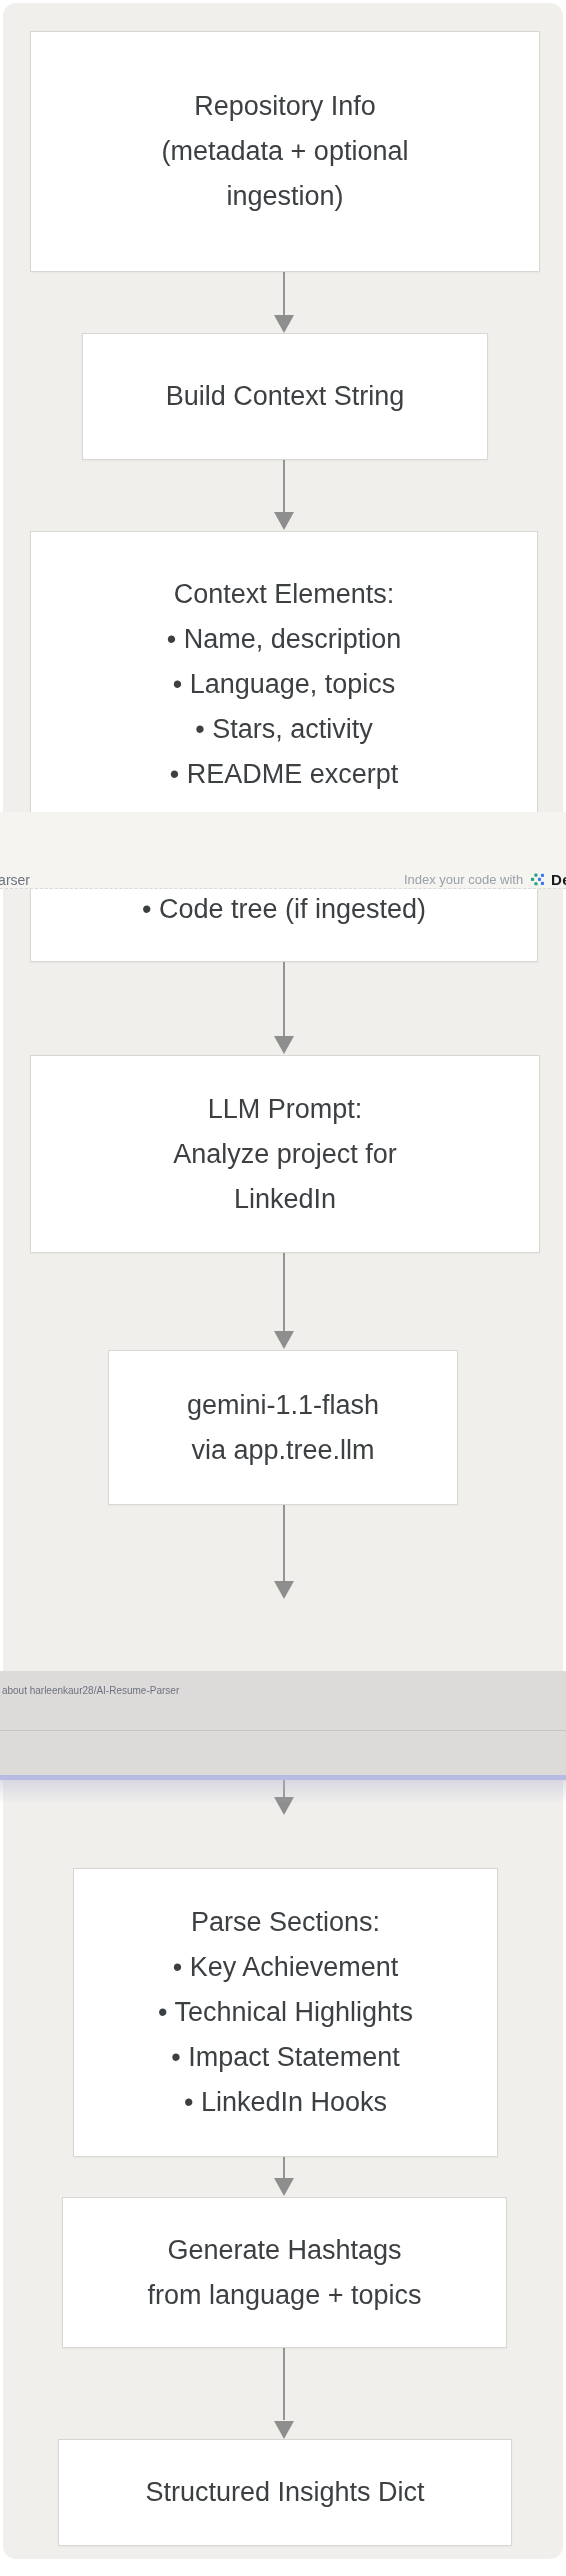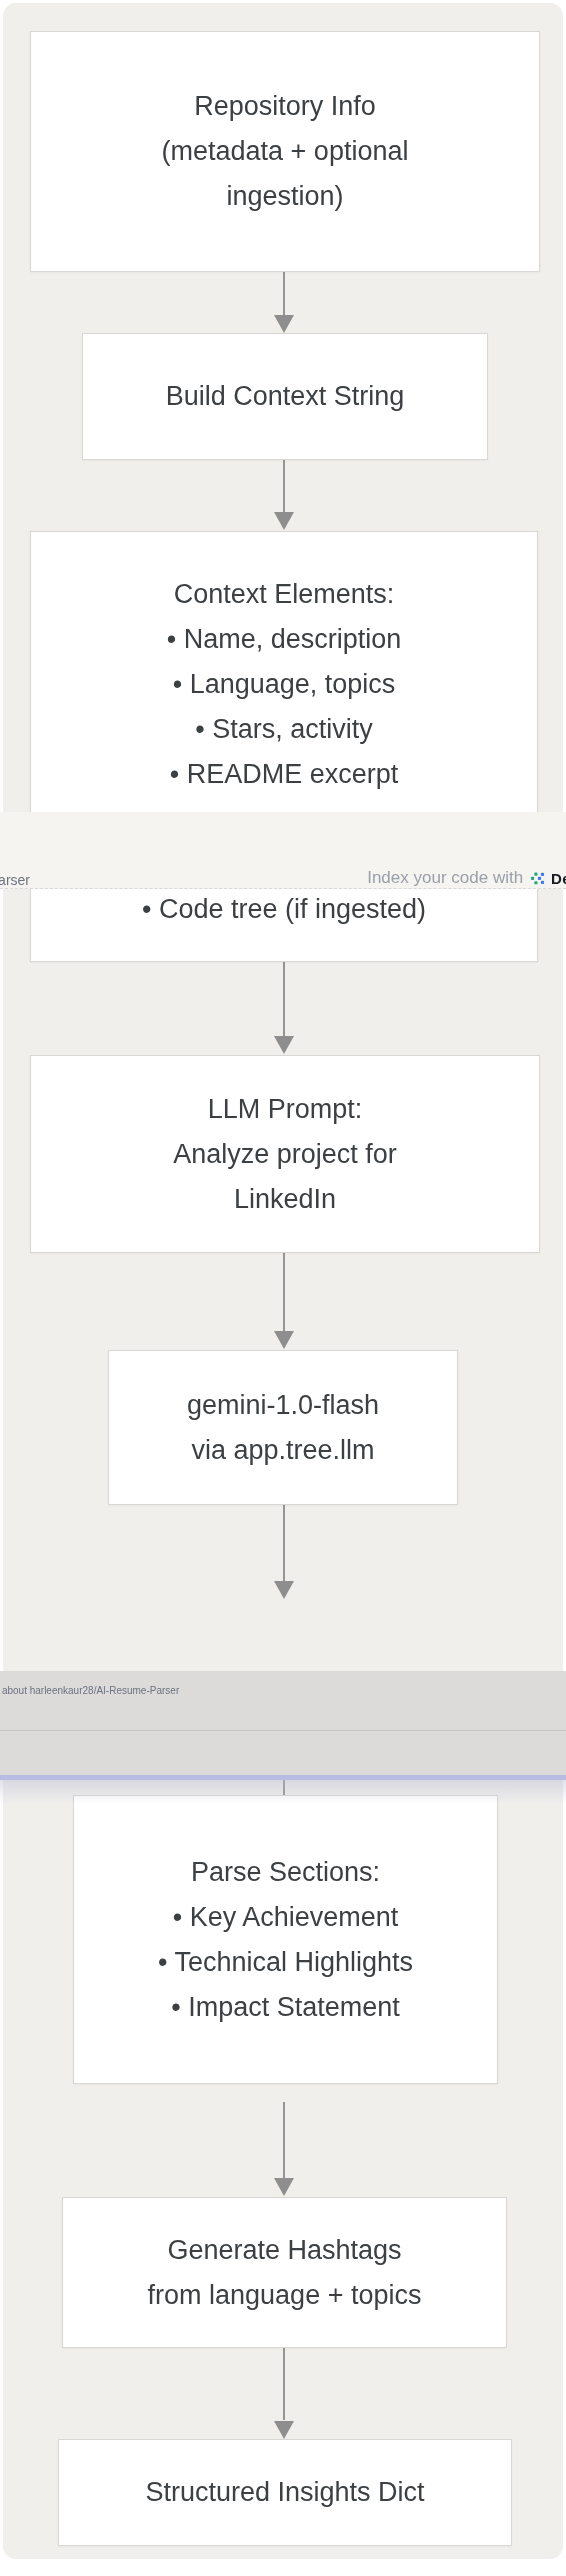--- a/index.html
+++ b/index.html
@@ -17,21 +17,21 @@
   .stem{position:absolute;left:283px;width:1.9px;background:#949494;z-index:1;}
   .head{position:absolute;left:274px;width:0;height:0;z-index:1;
         border-left:10.2px solid transparent;border-right:10.2px solid transparent;
         border-top:18.6px solid #8e8e8e;}
   
   .hdr{position:absolute;left:0;top:812px;width:566px;height:77px;background:#f5f4f1;
        border-bottom:0.9px dashed #d9d8d5;box-sizing:border-box;z-index:6;
        display:flex;align-items:flex-end;justify-content:space-between;}
   .hdr-title{margin-left:-1.9px;font-size:14px;color:#6d7280;}
   .hdr-right{display:flex;align-items:center;gap:6.5px;margin-right:-4.7px;}
-  .hdr-index{font-size:17px;color:#9aa0a8;}
+  .hdr-index{font-size:13px;color:#9aa0a8;}
   .hdr-brand{font-size:15px;font-weight:600;color:#191c20;letter-spacing:0.2px;}
   
   .chat{position:absolute;left:0;top:1671px;width:566px;height:133px;z-index:6;}
   .chat-top{position:absolute;left:0;top:0;width:566px;height:59px;background:#dcdbd9;}
   .chat-q{position:absolute;left:1.9px;top:9.3px;font-size:10px;line-height:22.3px;color:#6d7280;white-space:nowrap;}
   .chat-div{position:absolute;left:0;top:59px;width:566px;height:0.9px;background:#c7c6c3;}
   .chat-bot{position:absolute;left:0;top:60px;width:566px;height:45px;background:#dcdbd9;}
   .chat-ring{position:absolute;left:0;top:104px;width:566px;height:4.7px;background:#b8bbe2;}
   .chat-shadow{position:absolute;left:0;top:109px;width:566px;height:24px;
                background:linear-gradient(to bottom,rgba(187,187,212,0.45),rgba(240,239,236,0));}
@@ -71,34 +71,35 @@
 
   <div class="node" style="left:30px;top:1055px;width:508px;height:196px;">
     <div class="ln">LLM Prompt:</div>
     <div class="ln">Analyze project for</div>
     <div class="ln">LinkedIn</div>
   </div>
   <div class="stem" style="top:1250px;height:81px;"></div>
   <div class="head" style="top:1331px;"></div>
 
   <div class="node" style="left:108px;top:1350px;width:348px;height:153px;">
-    <div class="ln">gemini-1.0-flash</div>
+    <div class="ln">gemini-1.1-flash</div>
     <div class="ln">via app.tree.llm</div>
   </div>
   <div class="stem" style="top:1503px;height:78px;"></div>
   <div class="head" style="top:1581px;"></div>
 
   <div class="stem" style="top:1776px;height:20.5px;"></div>
   <div class="head" style="top:1797px;"></div>
 
-  <div class="node" style="left:73px;top:1795px;width:423px;height:287px;">
+  <div class="node" style="left:73px;top:1868px;width:423px;height:287px;">
     <div class="ln">Parse Sections:</div>
     <div class="ln">• Key Achievement</div>
     <div class="ln">• Technical Highlights</div>
     <div class="ln">• Impact Statement</div>
+    <div class="ln">• LinkedIn Hooks</div>
   </div>
   <div class="stem" style="top:2102px;height:76px;"></div>
   <div class="head" style="top:2178px;"></div>
 
   <div class="node" style="left:62px;top:2197px;width:443px;height:149px;">
     <div class="ln">Generate Hashtags</div>
     <div class="ln">from language + topics</div>
   </div>
   <div class="stem" style="top:2346px;height:74px;"></div>
   <div class="head" style="top:2421px;"></div>

